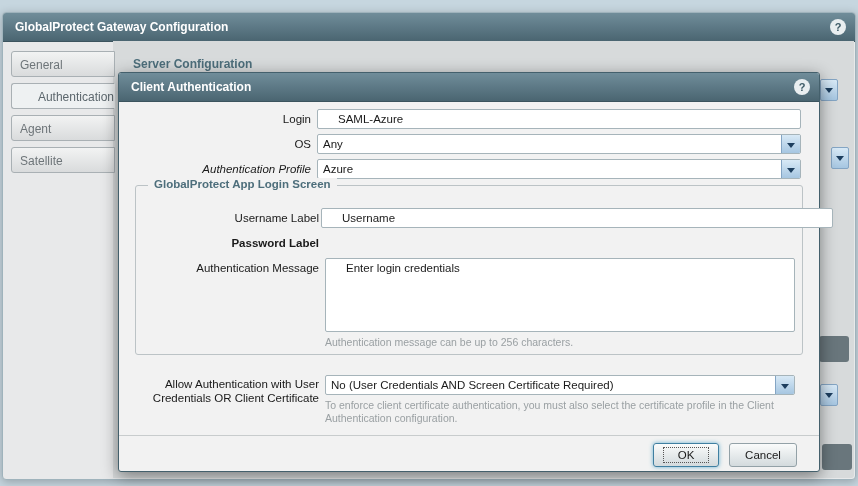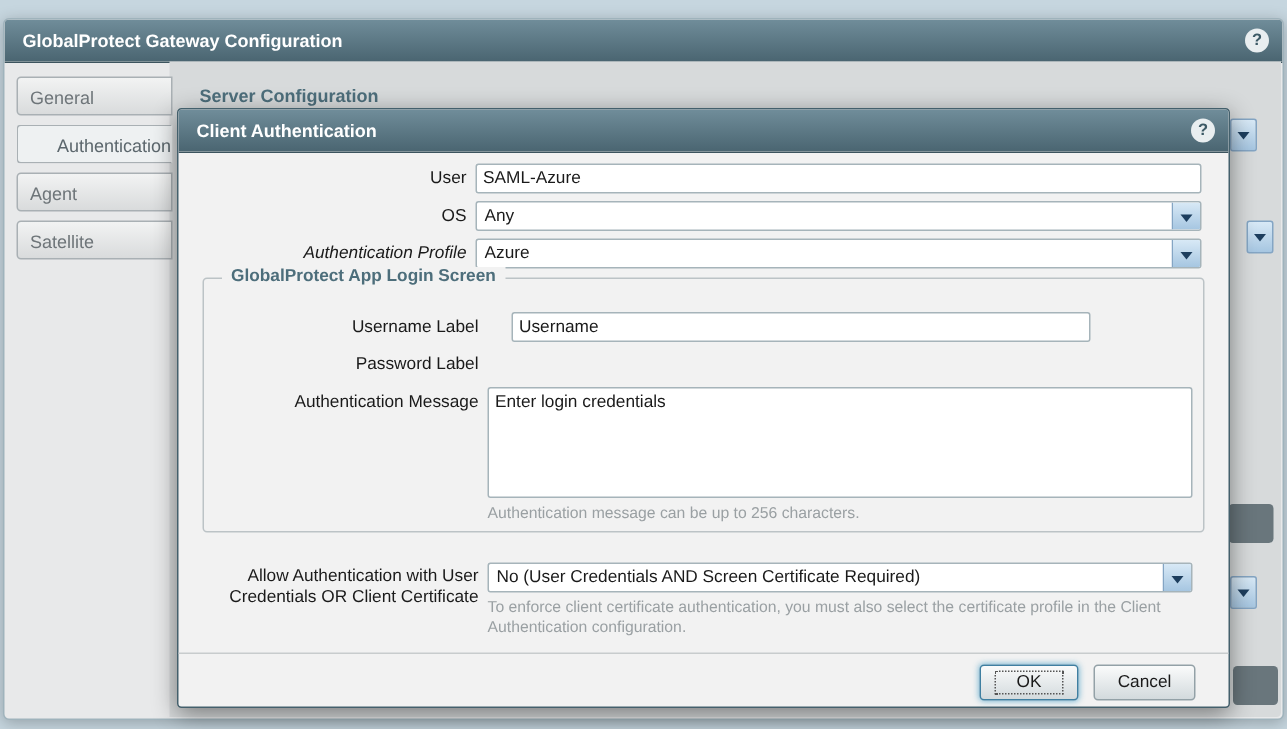--- a/index.html
+++ b/index.html
@@ -68,21 +68,21 @@
     box-shadow:0 4px 16px rgba(0,0,0,.45);
   }
   .modal .titlebar{border-radius:2px 2px 0 0;}
   .frow-label{
     position:absolute;text-align:right;color:#1a1a1a;font-size:11.5px;line-height:14px;
   }
   .txt{
     position:absolute;box-sizing:border-box;height:20px;
     border:1px solid #a6b4ba;background:#fff;border-radius:2px;
     font-family:"Liberation Sans", sans-serif;font-size:11.5px;color:#1a1a1a;
-    padding:2px 4px;outline:none;
+    padding:2px 20px;outline:none;
   }
   textarea.txt{resize:none;line-height:14px;}
   .dropdown{
     position:absolute;box-sizing:border-box;height:20px;
     border:1px solid #a6b4ba;background:#fff;border-radius:2px;cursor:pointer;padding-left:24px;
   }
   .dropdown .val{
     position:absolute;left:5px;top:3px;right:22px;
     font-size:11.5px;color:#1a1a1a;white-space:nowrap;overflow:hidden;
   }
@@ -149,43 +149,43 @@
   <div class="bg-dark" style="left:819px;top:336px;width:30px;height:26px;"></div>
   <div class="bg-dd" style="left:820px;top:384px;"></div>
   <div class="bg-dark" style="left:822px;top:444px;width:30px;height:26px;"></div>
 
   <div class="modal">
     <div class="titlebar">
       <span class="ttl">Client Authentication</span>
       <span class="help-badge">?</span>
     </div>
 
-    <div class="frow-label" style="left:0;top:39px;width:192px;">User</div>
+    <div class="frow-label" style="left:0;top:39px;width:192px;">Login</div>
     <input class="txt" style="left: 198px; top: 36px; width: 484px;" value="SAML-Azure">
 
     <div class="frow-label" style="left:0;top:64px;width:192px;">OS</div>
     <div class="dropdown" style="left:198px;top:61px;width:484px;">
       <span class="val">Any</span>
       <span class="dd-btn"></span>
     </div>
 
     <div class="frow-label" style="left:0;top:89px;width:192px;font-style:italic;">Authentication Profile</div>
     <div class="dropdown" style="left:198px;top:86px;width:484px;">
       <span class="val">Azure</span>
       <span class="dd-btn"></span>
     </div>
 
     <div class="fieldset-box">
       <span class="fieldset-legend">GlobalProtect App Login Screen</span>
     </div>
 
     <div class="frow-label" style="left:0;top:138px;width:200px;">Username Label</div>
-    <input class="txt" style="left: 222px; top: 135px; width: 386px;" value="Username">
-
-    <div class="frow-label" style="left:0;top:163px;width:200px;">Password Label</div>
+    <input class="txt" style="left: 202px; top: 135px; width: 512px;" value="Username">
+
+    <div class="frow-label" style="left:0;top:163px;width:200px;font-weight:bold;">Password Label</div>
 
     <div class="frow-label" style="left:0;top:188px;width:200px;">Authentication Message</div>
     <textarea class="txt" style="left: 206px; top: 185px; width: 470px; height: 74px;">Enter login credentials</textarea>
     <div class="hint" style="left:206px;top:263px;width:460px;">Authentication message can be up to 256 characters.</div>
 
     <div class="frow-label" style="left:0;top:304px;width:200px;">
       <div>Allow Authentication with User</div>
       <div>Credentials OR Client Certificate</div>
     </div>
     <div class="dropdown" style="left:206px;top:302px;width:470px;">

